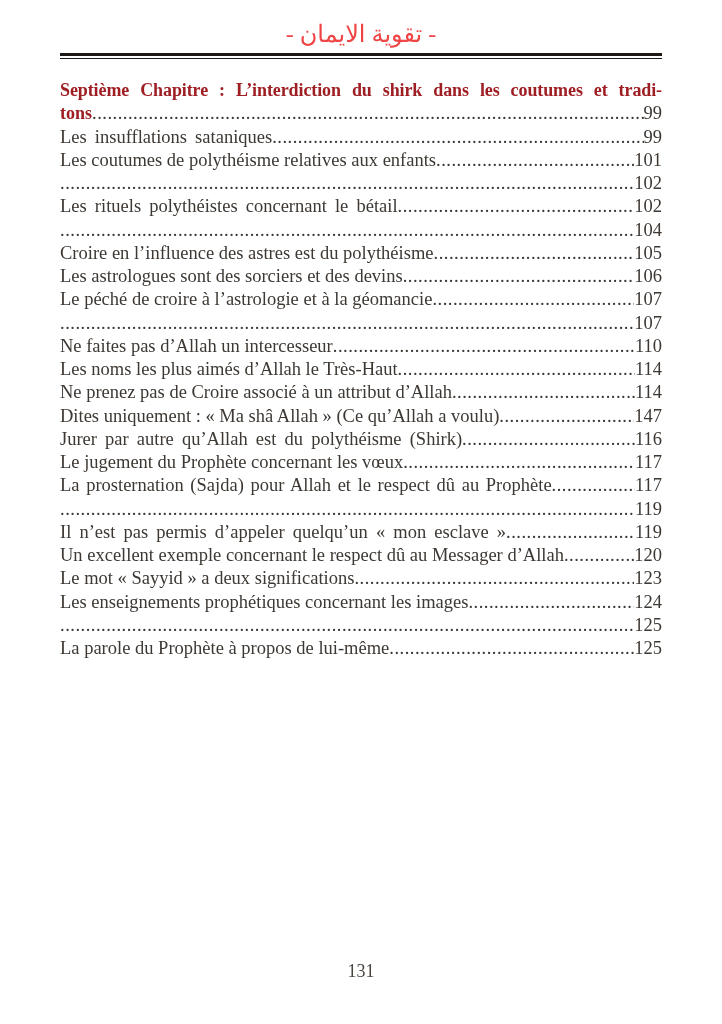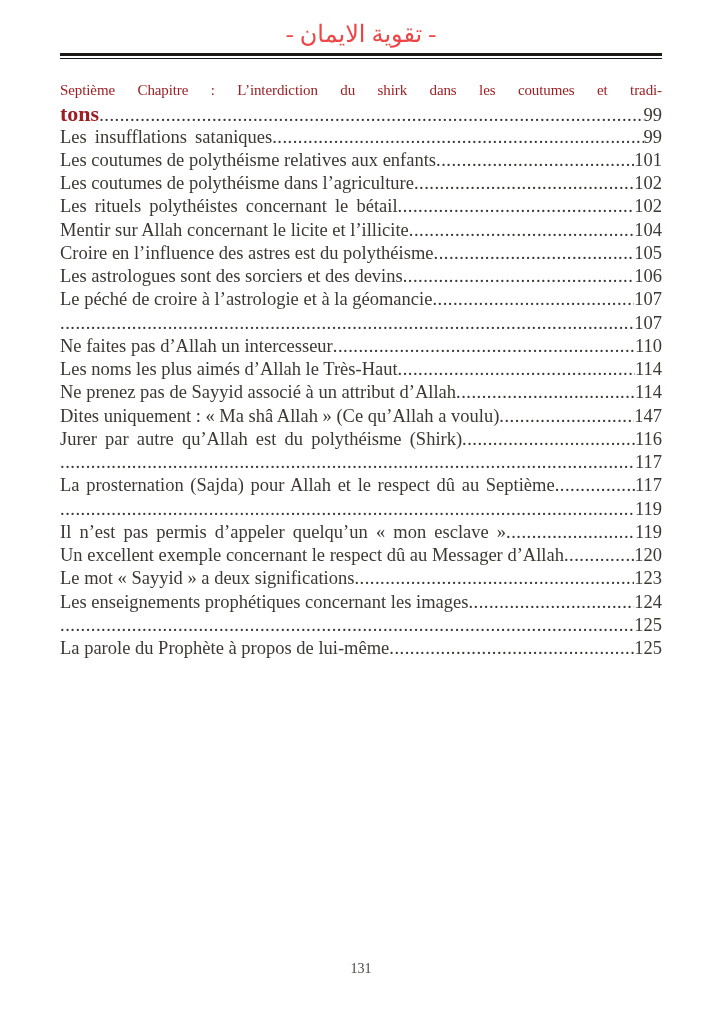--- a/index.html
+++ b/index.html
@@ -17,44 +17,44 @@
   }
   .header-rule {
     position: absolute; top: 53px; left: 60px; width: 602px;
     height: 2px;
     border-top: 3px solid #1c1917;
     border-bottom: 1px solid #1c1917;
   }
   .toc { position: absolute; top: 79px; left: 60px; width: 602px; }
   .chapter-line1 {
     height: 23.25px; line-height: 23.25px;
-    font-size: 15px; font-weight: normal; letter-spacing: -0.1px;
+    font-size: 18px; font-weight: bold; letter-spacing: -0.1px;
     color: var(--accent-red);
     text-align: justify; text-align-last: justify;
     white-space: nowrap;
   }
   .toc-row {
     display: flex; align-items: baseline;
     height: 23.25px; line-height: 23.25px;
     font-size: 18.5px; white-space: nowrap;
   }
   .toc-text { flex: 0 1 auto; min-width: 0; overflow: hidden; }
   .chapter-line2 .toc-text {
-    font-weight: bold; font-size: 22px; color: var(--accent-red);
+    font-weight: bold; font-size: 18px; color: var(--accent-red);
   }
   .dots {
     flex: 1 1 0; min-width: 6px; overflow: hidden;
     letter-spacing: 0.5px; color: #3d3833;
   }
   .page-num { flex: 0 0 auto; text-align: right; font-family: Liberation Serif, serif; }
   .spread .toc-text { word-spacing: 3.5px; }
   .spread-sm .toc-text { word-spacing: 2px; }
   .folio {
     position: absolute; top: 961px; left: 0; width: 100%;
-    text-align: center; font-size: 14px; color: #4a443f;
+    text-align: center; font-size: 18px; color: #4a443f;
   }
 </style>
 </head>
 <body style="--accent-red: #9e1e23;">
 
 <div class="sheet">
 
   <div class="running-header">- تقوية الايمان -</div>
 
   <div class="header-rule"></div>
@@ -71,31 +71,29 @@
     <span class="toc-text">Les insufflations sataniques</span>
     <span class="dots">................................................................................................................................................................................................................................................</span>
     <span class="page-num">99</span>
   </div>
         <div class="toc-row">
     <span class="toc-text">Les coutumes de polythéisme relatives aux enfants</span>
     <span class="dots">................................................................................................................................................................................................................................................</span>
     <span class="page-num">101</span>
   </div>
         <div class="toc-row">
-    <span class="toc-text">Les coutumes de polythéisme dans l’agriculture</span>
     <span class="dots">................................................................................................................................................................................................................................................</span>
     <span class="page-num">102</span>
   </div>
         <div class="toc-row spread">
     <span class="toc-text">Les rituels polythéistes concernant le bétail</span>
     <span class="dots">................................................................................................................................................................................................................................................</span>
     <span class="page-num">102</span>
   </div>
         <div class="toc-row">
-    <span class="toc-text">Mentir sur Allah concernant le licite et l’illicite</span>
     <span class="dots">................................................................................................................................................................................................................................................</span>
     <span class="page-num">104</span>
   </div>
         <div class="toc-row">
     <span class="toc-text">Croire en l’influence des astres est du polythéisme</span>
     <span class="dots">................................................................................................................................................................................................................................................</span>
     <span class="page-num">105</span>
   </div>
         <div class="toc-row">
     <span class="toc-text">Les astrologues sont des sorciers et des devins</span>
@@ -115,40 +113,41 @@
     <span class="toc-text">Ne faites pas d’Allah un intercesseur</span>
     <span class="dots">................................................................................................................................................................................................................................................</span>
     <span class="page-num">110</span>
   </div>
         <div class="toc-row">
     <span class="toc-text">Les noms les plus aimés d’Allah le Très-Haut</span>
     <span class="dots">................................................................................................................................................................................................................................................</span>
     <span class="page-num">114</span>
   </div>
         <div class="toc-row">
-    <span class="toc-text">Ne prenez pas de Sayyid associé à un attribut d’Allah</span>
+    <span class="toc-text">Ne prenez pas de Croire associé à un attribut d’Allah</span>
     <span class="dots">................................................................................................................................................................................................................................................</span>
     <span class="page-num">114</span>
   </div>
         <div class="toc-row">
     <span class="toc-text">Dites uniquement : « Ma shâ Allah » (Ce qu’Allah a voulu)</span>
     <span class="dots">................................................................................................................................................................................................................................................</span>
     <span class="page-num">147</span>
   </div>
         <div class="toc-row spread">
     <span class="toc-text">Jurer par autre qu’Allah est du polythéisme (Shirk)</span>
     <span class="dots">................................................................................................................................................................................................................................................</span>
     <span class="page-num">116</span>
   </div>
         <div class="toc-row">
+    <span class="toc-text">Le jugement du Prophète concernant les vœux</span>
     <span class="dots">................................................................................................................................................................................................................................................</span>
     <span class="page-num">117</span>
   </div>
         <div class="toc-row spread-sm">
-    <span class="toc-text">La prosternation (Sajda) pour Allah et le respect dû au Septième</span>
+    <span class="toc-text">La prosternation (Sajda) pour Allah et le respect dû au Prophète</span>
     <span class="dots">................................................................................................................................................................................................................................................</span>
     <span class="page-num">117</span>
   </div>
         <div class="toc-row">
     <span class="dots">................................................................................................................................................................................................................................................</span>
     <span class="page-num">119</span>
   </div>
         <div class="toc-row spread">
     <span class="toc-text">Il n’est pas permis d’appeler quelqu’un « mon esclave »</span>
     <span class="dots">................................................................................................................................................................................................................................................</span>

